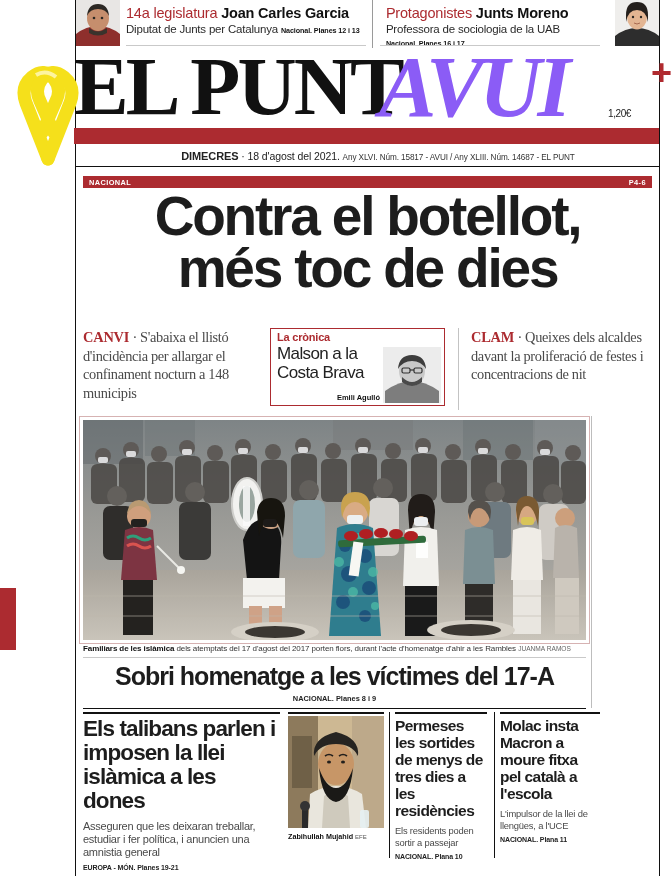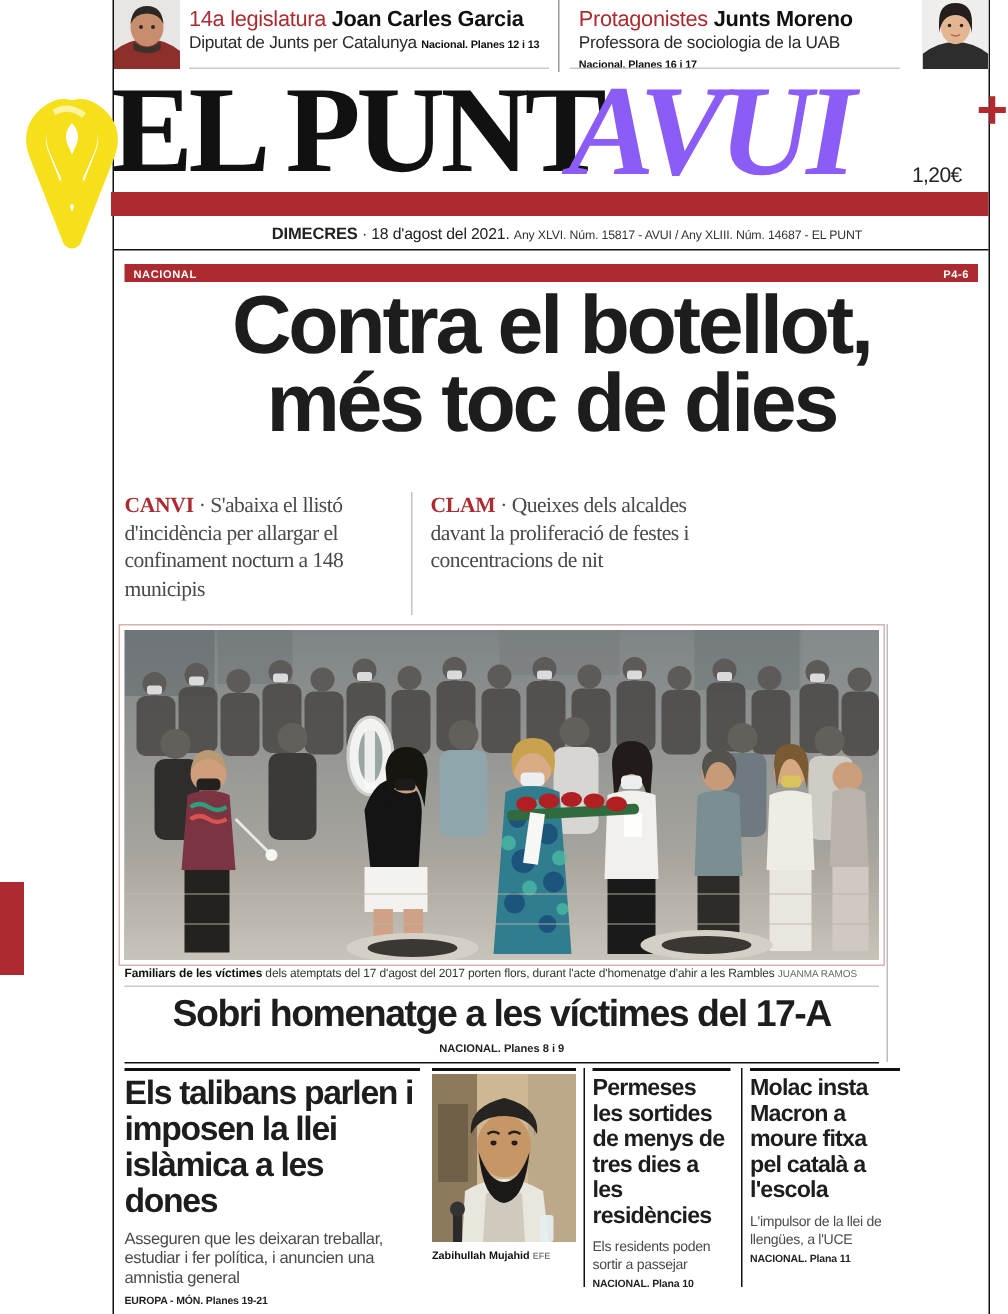--- a/index.html
+++ b/index.html
@@ -32,21 +32,21 @@
   .promo-line2{font-size:11.5px;line-height:13px;color:#2a2a2a;margin-top:2px;letter-spacing:-.2px;}
   .promo-ref{font-size:7.2px;font-weight:700;letter-spacing:-.1px;color:#111;white-space:nowrap;}
   .promo-rule{position:absolute;left:0;bottom:2px;height:1px;background:#c9c9c9;}
 
   
   .masthead{position:absolute;left:76px;top:50px;width:583px;height:100px;}
   .mh-el{position:absolute;left:-2px;top:-4px;font-family:"Liberation Serif", serif;font-weight:700;font-size:82px;line-height:82px;color:#111;letter-spacing:-3px;}
   .mh-avui{position:absolute;left:303px;top:-4px;font-family:"Liberation Serif", serif;font-style:italic;font-weight:700;font-size:86px;line-height:82px;color:#8b5cf6;letter-spacing:-4px;}
   .mh-plus{position:absolute;left:575px;top:8px;font-size:36px;font-weight:700;color:#b02a2f;line-height:30px;}
   .mh-bar{position:absolute;left:-2px;top:78px;width:585px;height:16px;background:#ac2b30;}
-  .price{position:absolute;left:608px;top:108px;font-size:14px;color:#222;letter-spacing:-.4px;}
+  .price{position:absolute;left:608px;top:108px;font-size:10px;color:#222;letter-spacing:-.4px;}
 
   .ribbon{position:absolute;left:12px;top:55px;width:72px;height:112px;}
 
   .dateline{position:absolute;left:76px;top:150px;width:583px;text-align:center;font-size:10.5px;color:#222;letter-spacing:-.1px;}
   .dateline b{font-weight:700;font-size:11px;padding-left:21px;}
   .dateline .small{font-size:8.2px;color:#333;}
   .date-rule{position:absolute;left:76px;top:166px;width:583px;height:1px;background:#111;}
 
   
   .secbar{position:absolute;left:83px;top:176px;width:569px;height:12px;background:#ac2b30;display:flex;align-items:center;justify-content:space-between;padding:0 6px;box-sizing:border-box;}
@@ -174,20 +174,37 @@
   <div class="headline">
     <div>Contra el botellot,</div>
     <div>més toc de dies</div>
   </div>
 
   <div class="kicker-wrap">
     <div class="kick">
       <b>CANVI</b><span> · S'abaixa el llistó d'incidència per allargar el confinament nocturn a 148 municipis</span>
     </div>
 
+    <div class="cronica">
+      <div class="cron-head">La crònica</div>
+      <div class="cron-title">Malson a la Costa Brava</div>
+      <div class="cron-by">Emili Agulló</div>
+      <div class="cron-photo">
+        <svg viewBox="0 0 58 56" preserveAspectRatio="none" style="width:100%;height:100%;">
+          <rect width="58" height="56" fill="#ececec"></rect>
+          <path d="M2 56 L2 44 Q16 34 29 34 Q42 34 56 44 L56 56 Z" fill="#7d7d7d"></path>
+          <ellipse cx="29" cy="24" rx="13" ry="15" fill="#c9c9c9"></ellipse>
+          <path d="M15 22 Q16 8 29 8 Q42 8 43 22 Q38 14 29 14 Q20 14 15 22 Z" fill="#3d3d3d"></path>
+          <path d="M19 30 Q29 40 39 30 L39 35 Q29 43 19 35 Z" fill="#4a4a4a"></path>
+          <rect x="19" y="21" width="8" height="5" rx="1.5" fill="none" stroke="#2f2f2f" stroke-width="1.2"></rect>
+          <rect x="31" y="21" width="8" height="5" rx="1.5" fill="none" stroke="#2f2f2f" stroke-width="1.2"></rect>
+          <line x1="27" y1="23" x2="31" y2="23" stroke="#2f2f2f" stroke-width="1.2"></line>
+        </svg>
+      </div>
+    </div>
 
     <div class="kick kick-right">
       <b>CLAM</b><span> · Queixes dels alcaldes davant la proliferació de festes i concentracions de nit</span>
     </div>
   </div>
 
   <div class="photo-border"></div>
   <div class="photo-main">
     <svg viewBox="0 0 503 220" preserveAspectRatio="none" style="width:100%;height:100%;display:block;">
       <defs>
@@ -376,21 +393,21 @@
       <ellipse cx="388" cy="210" rx="44" ry="10" fill="#d5d0c6"></ellipse>
       <ellipse cx="388" cy="210" rx="30" ry="6" fill="#3b3732"></ellipse>
       <g stroke="#bdb7ac" stroke-width="1" opacity=".6">
         <line x1="0" y1="176" x2="503" y2="176"></line>
           <line x1="0" y1="196" x2="503" y2="196"></line>
       </g>
     </svg>
   </div>
 
   <div class="caption">
-    <b>Familiars de les víctimes</b><span> dels atemptats del 17 d'agost del 2017 porten flors, durant l'acte d'homenatge d'ahir a les Rambles</span> <span class="cred">JUANMA RAMOS</span>
+    <b>Familiars de les islàmica</b><span> dels atemptats del 17 d'agost del 2017 porten flors, durant l'acte d'homenatge d'ahir a les Rambles</span> <span class="cred">JUANMA RAMOS</span>
   </div>
   <div class="cap-rule"></div>
 
   <div class="sub-head">Sobri homenatge a les víctimes del 17-A</div>
   <div class="sub-ref">NACIONAL. Planes 8 i 9</div>
   <div class="sub-rule"></div>
   <div class="vrule-right-top"></div>
 
   <div class="bot-toprule" style="left:83px;width:197px;"></div>
   <div class="bot bot-1">

